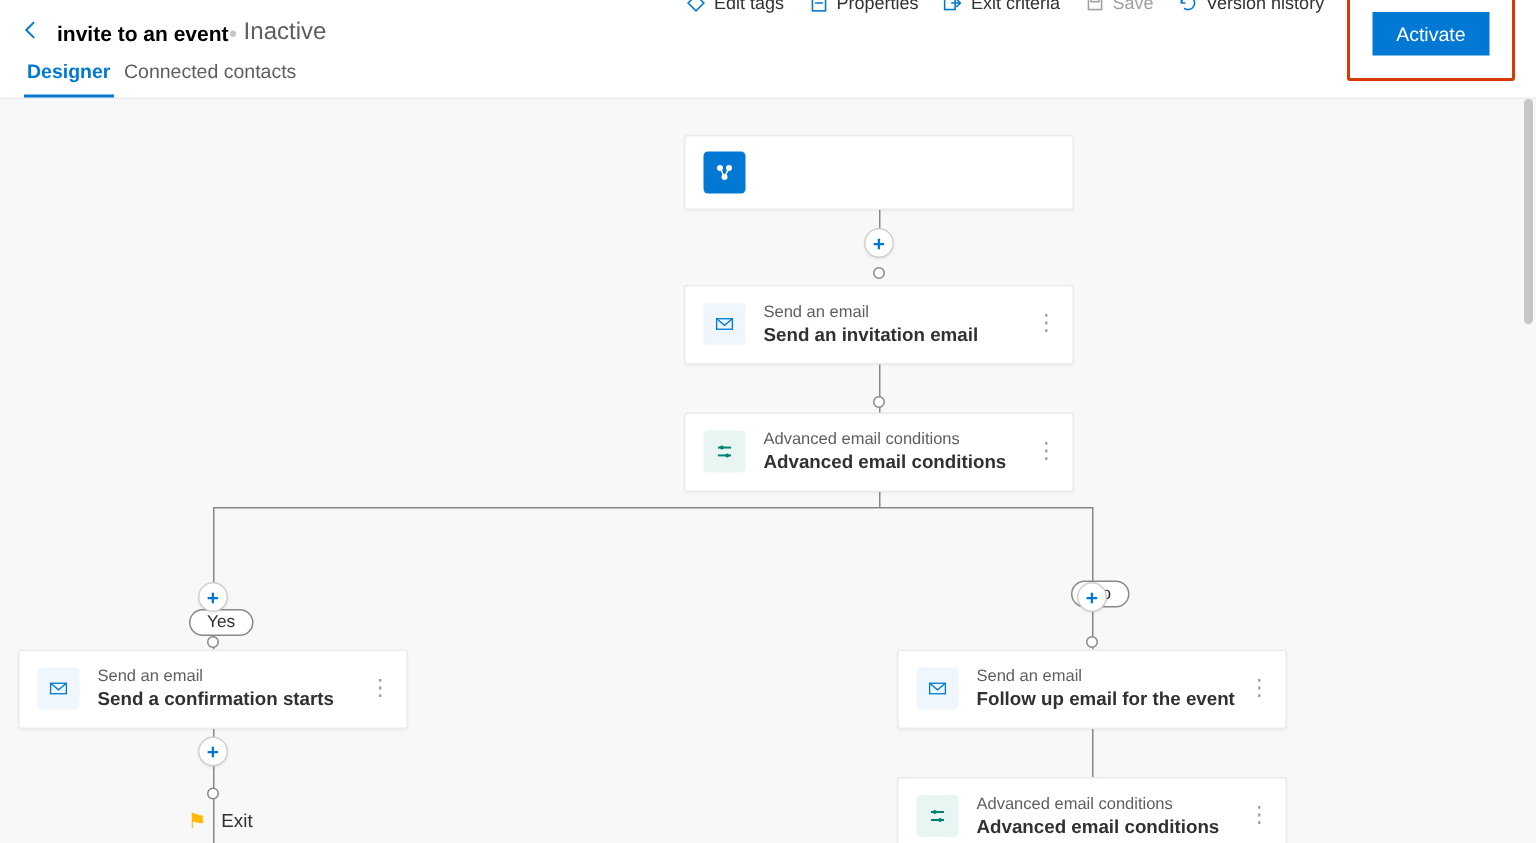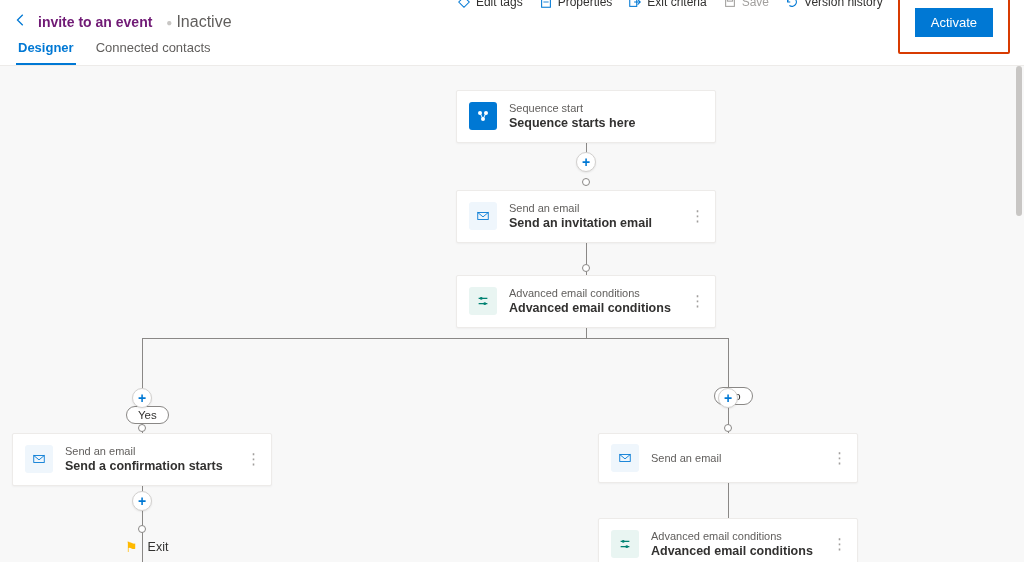--- a/index.html
+++ b/index.html
@@ -1,29 +1,29 @@
 <!DOCTYPE html>
 <html><head>
 <meta charset="utf-8">
 <style>
   * { box-sizing: border-box; }
   html, body { margin: 0; padding: 0; width: 1024px; height: 562px; font-family: "Segoe UI", Arial, sans-serif; background: #fff; overflow: hidden; }
   .header { display: flex; align-items: center; padding: 8px 14px 0 14px; height: 36px; }
   .back-arrow { color: #0078d4; margin-right: 10px; cursor: pointer; }
-  .title { font-size: 14px; font-weight: 600; color: #701a75; margin-right: 14px; }
+  .title { font-size: 14px; font-weight: 600; color: #000000; }
   .status-dot { font-size: 10px; color: #c8c6c4; margin-right: 4px; }
   .status-text { font-size: 16px; color: #605e5c; }
   .spacer { flex: 1; }
   .cmdbar { display: flex; align-items: flex-start; gap: 2px; }
   .cmd { display: flex; align-items: center; font-size: 12px; color: #323130; padding: 4px 7px; cursor: pointer; border-radius: 2px; }
   .cmd.disabled { color: #a19f9d; }
   .cmd svg { margin-right: 5px; }
   .activate-wrap { margin-left: 6px; border: 2px solid #d83b01; padding: 15px; border-radius: 2px; }
   .activate-btn { background: #0078d4; color: #fff; font-size: 13px; font-weight: 400; border: none; padding: 7px 16px; cursor: pointer; }
-  .tabs { display: flex; gap: 22px; padding: 4px 6px 0 18px; border-bottom: 1px solid #edebe9; height: 30px; }
+  .tabs { display: flex; gap: 9px; padding: 4px 6px 0 18px; border-bottom: 1px solid #edebe9; height: 30px; }
   .tab { font-size: 13px; color: #605e5c; cursor: pointer; position: relative; padding-bottom: 6px; }
   .tab.active { color: #0078d4; font-weight: 600; }
   .tab.active::after { content:""; position:absolute; left:-2px; right:-2px; bottom:0; height:2px; background:#0078d4; }
   .canvas { position: relative; background: #f8f8f8; width: 1024px; height: 496px; overflow: hidden; }
   .scrollbar { position: absolute; right: 2px; top: 0; width: 6px; height: 150px; background: #c8c6c4; border-radius: 3px; }
   .node { position: absolute; background: #fff; border: 1px solid #edebe9; box-shadow: 0 1px 2px rgba(0,0,0,0.04); display: flex; align-items: center; padding: 10px 12px; border-radius: 2px; }
   .node .icon-box { width: 28px; height: 28px; border-radius: 3px; display:flex; align-items:center; justify-content:center; margin-right:12px; flex-shrink:0; }
   .icon-blue { background:#0078d4; color:#fff; }
   .icon-lightblue { background:#eff6fc; color:#0078d4; }
   .icon-teal { background:#e9f5f2; color:#008272; }
@@ -131,24 +131,20 @@
   <div class="node" style="left:456px; top:24px; width:260px;">
     <div class="icon-box icon-blue">
       <svg width="16" height="16" viewBox="0 0 16 16">
           <circle cx="5" cy="5" r="2" fill="#fff"></circle>
           <circle cx="11" cy="5" r="2" fill="#fff"></circle>
           <circle cx="8" cy="11" r="2" fill="#fff"></circle>
           <line x1="5" y1="5" x2="8" y2="11" stroke="#fff"></line>
           <line x1="11" y1="5" x2="8" y2="11" stroke="#fff"></line>
         </svg>
     </div>
-    <div class="node-texts">
-      <span class="node-sub">Sequence start</span>
-      <span class="node-main">Sequence starts here</span>
-    </div>
   </div>
 
   <div class="node" style="left:456px; top:124px; width:260px;">
     <div class="icon-box icon-lightblue">
       <svg width="14" height="14" viewBox="0 0 16 16">
           <rect x="2" y="4" width="12" height="8" stroke="#0078d4" fill="none"></rect>
           <path d="M2 4 L8 9 L14 4" stroke="#0078d4" fill="none"></path>
         </svg>
     </div>
     <div class="node-texts">
@@ -190,20 +186,21 @@
 
   <div class="node" style="left:598px; top:367px; width:260px;">
     <div class="icon-box icon-lightblue">
       <svg width="14" height="14" viewBox="0 0 16 16">
           <rect x="2" y="4" width="12" height="8" stroke="#0078d4" fill="none"></rect>
           <path d="M2 4 L8 9 L14 4" stroke="#0078d4" fill="none"></path>
         </svg>
     </div>
     <div class="node-texts">
       <span class="node-sub">Send an email</span>
+      <span class="node-main">Follow up email for the event</span>
     </div>
     <div class="dots">⋮</div>
   </div>
 
   <div class="node" style="left:598px; top:452px; width:260px;">
     <div class="icon-box icon-teal">
       <svg width="14" height="14" viewBox="0 0 16 16">
           <line x1="3" y1="5" x2="13" y2="5" stroke="#008272" stroke-width="1.5"></line>
           <line x1="3" y1="11" x2="13" y2="11" stroke="#008272" stroke-width="1.5"></line>
           <circle cx="6" cy="5" r="1.5" fill="#008272"></circle>

